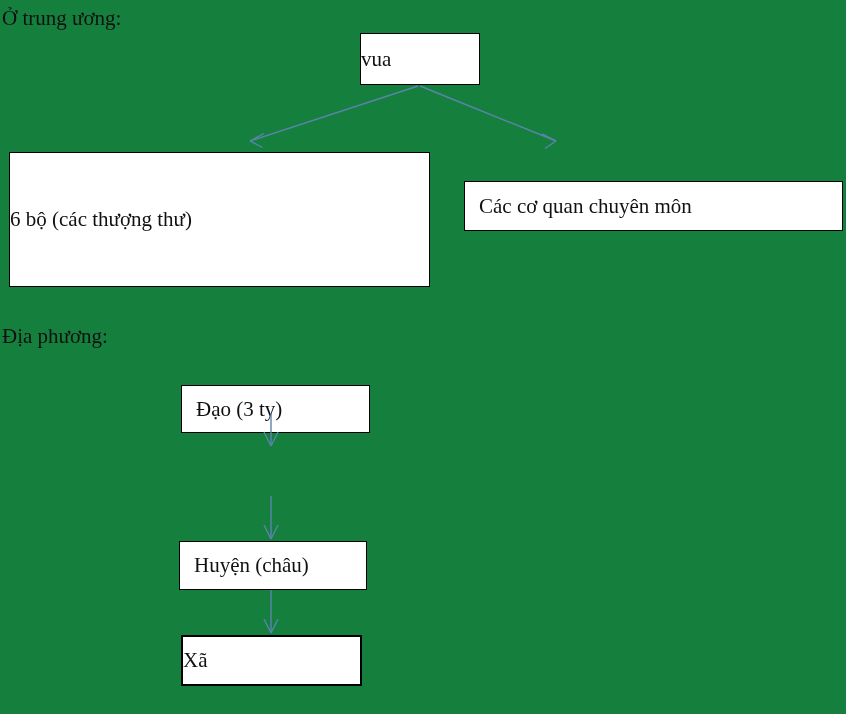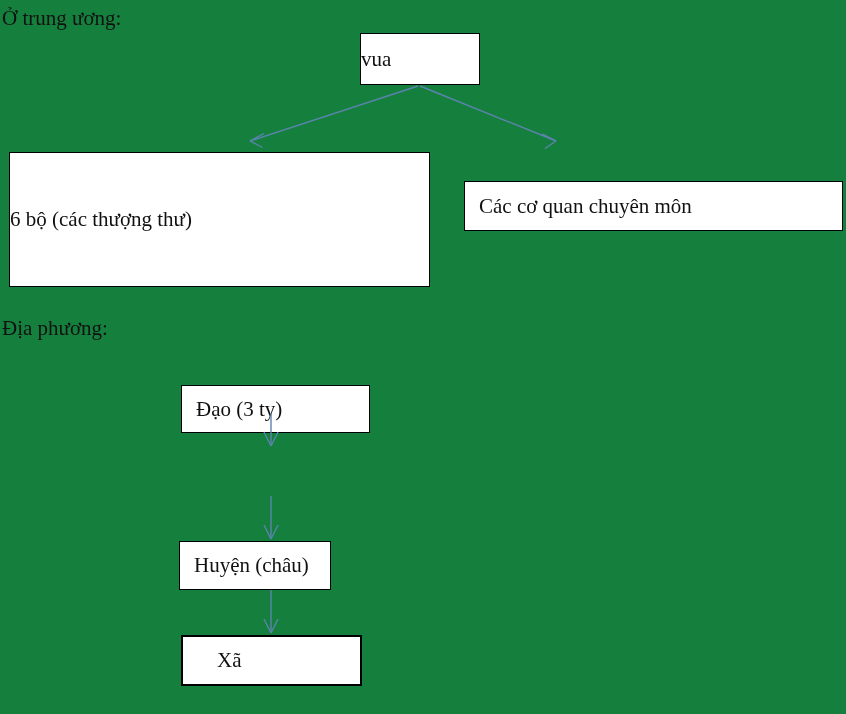--- a/index.html
+++ b/index.html
@@ -34,42 +34,42 @@
     display: flex;
     flex-direction: column;
     justify-content: center;
   }
   .node .line {
     display: block;
     white-space: nowrap;
   }
   .node.center-text { align-items: flex-start; text-align: center; }
   .node.left-text { align-items: flex-start; text-align: left; padding-left: 14px; }
-  .node.thick { border-width: 2px; padding-left: 34px; }
+  .node.thick { border-width: 2px; }
 
   #arrows {
     position: absolute;
     left: 0;
     top: 0;
     width: 846px;
     height: 714px;
     pointer-events: none;
   }
 
   
   #label-central   { left: 2px;   top: 6px; }
-  #label-local     { left: 2px;   top: 316px; font-family: Liberation Serif, serif; }
+  #label-local     { left: 2px;   top: 324px; font-family: Liberation Serif, serif; }
 
   #node-vua        { left: 360px; top: 33px;  width: 120px; height: 52px; }
   #node-six-boards { left: 9px;   top: 152px; width: 421px; height: 135px; }
   #node-agencies   { left: 464px; top: 153px; width: 379px; height: 50px; margin-top: 28px; }
 
   #node-dao        { left: 181px; top: 365px; width: 189px; height: 48px; margin-top: 20px; }
   #node-phu        { left: 181px; top: 448px; width: 181px; height: 48px; }
-  #node-huyen      { left: 179px; top: 541px; width: 152px; height: 49px; }
+  #node-huyen      { left: 179px; top: 541px; width: 188px; height: 49px; }
   #node-xa         { left: 181px; top: 635px; width: 181px; height: 51px; }
 
   #node-six-boards .line:first-child { margin-bottom: 0; }
 </style>
 </head>
 <body>
 
 <div id="page">
 
   <div id="label-central" class="section-label">Ở trung ương:</div>

